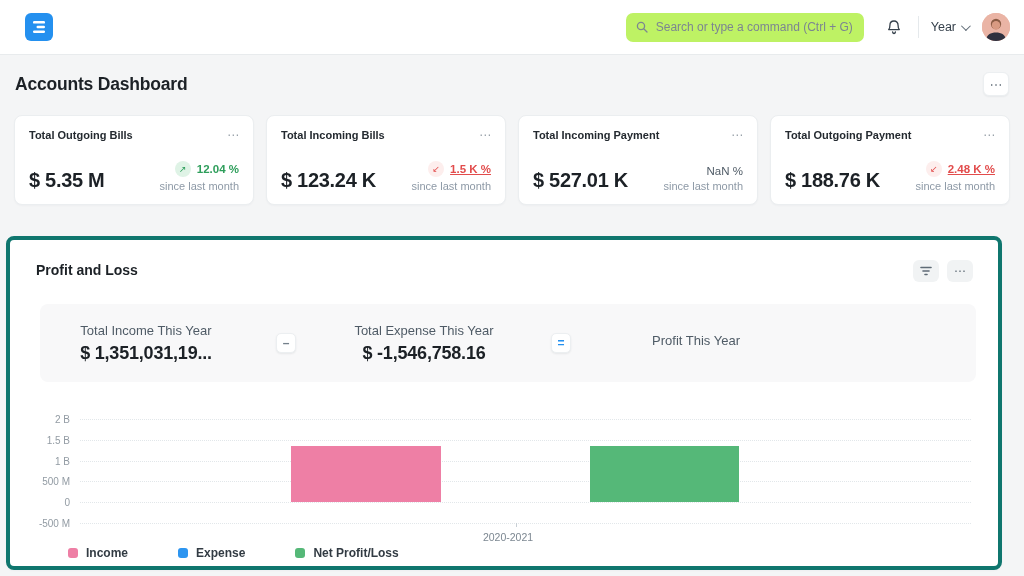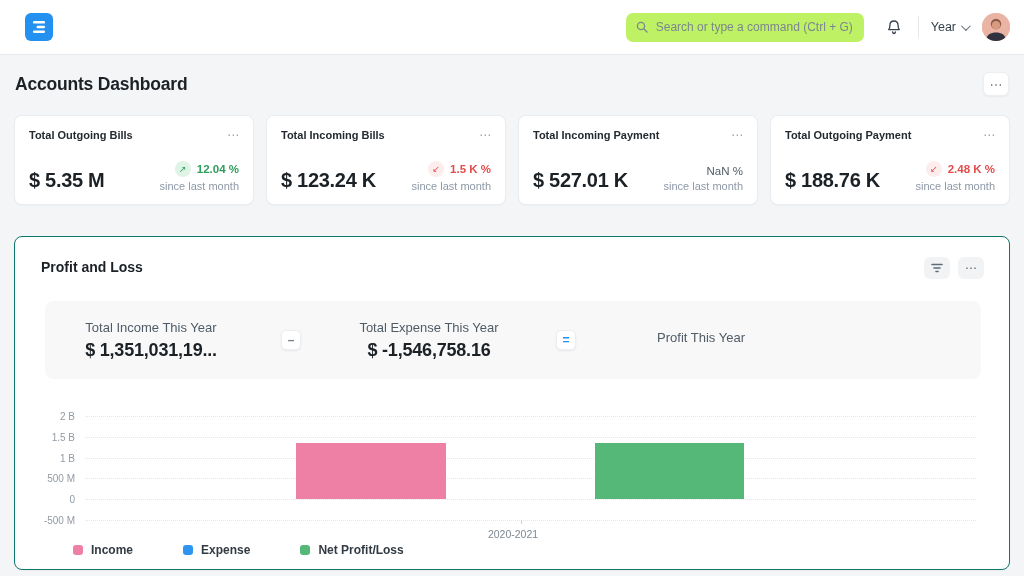--- a/index.html
+++ b/index.html
@@ -44,27 +44,27 @@
   .card-menu { color:#98a1a9; font-size:12px; cursor:pointer; line-height:1; }
   .card-bottom { display:flex; justify-content:space-between; align-items:flex-end; }
   .card-value { font-size:20px; font-weight:700; letter-spacing:-0.3px; color:#1c2126; }
   .card-meta { text-align:right; }
   .delta { display:flex; align-items:center; justify-content:flex-end; gap:6px; margin-bottom:3px; }
   .delta-circle { width:16px; height:16px; border-radius:50%; display:flex; align-items:center; justify-content:center; font-size:9px; }
   .up .delta-circle { background:#dff3e6; color:#2e9e5b; }
   .down .delta-circle { background:#fdeeed; color:#e24c4c; }
   .delta-text { font-size:11.5px; font-weight:600; }
   .up .delta-text { color:#2e9e5b; }
-  .down .delta-text { color:#e24c4c; }
+  .down .delta-text { color:#e24c4c;text-decoration:underline; }
   .neutral .delta-text { color:#4f5b66; font-weight:400; }
   .caption { font-size:11px; color:#8d99a6; }
 
   
-  .pl-card { position:absolute; top:236px; left:14px; width:996px; height:334px; background:#ffffff;
-             border:1px solid #0f766e; border-radius:8px; box-shadow:0 1px 2px rgba(25,39,52,0.03); }
+  .pl-card { position:absolute; top:236px; left:6px; width:996px; height:334px; background:#ffffff;
+             border:4px solid #0f766e; border-radius:8px; box-shadow:0 1px 2px rgba(25,39,52,0.03); }
   .pl-card h2 { position:absolute; top:22px; left:26px; font-size:14px; font-weight:700; color:#1c2126; }
   .pl-actions { position:absolute; top:20px; right:25px; display:flex; gap:8px; }
   .pl-actions button { width:26px; height:22px; background:#f1f3f4; border:none; border-radius:6px;
                        color:#5f6b76; font-size:12px; line-height:1; cursor:pointer;
                        display:flex; align-items:center; justify-content:center; }
 
   .summary-band { position:absolute; top:64px; left:30px; width:936px; height:78px; background:#f8f8f9; border-radius:8px; }
   .sum-item { position:absolute; top:50%; transform:translate(-50%,-50%); text-align:center; white-space:nowrap; }
   .sum-label { font-size:13px; color:#4f5b66; margin-bottom:5px; }
   .sum-value { font-size:18px; font-weight:700; letter-spacing:-0.2px; color:#1c2126; }

